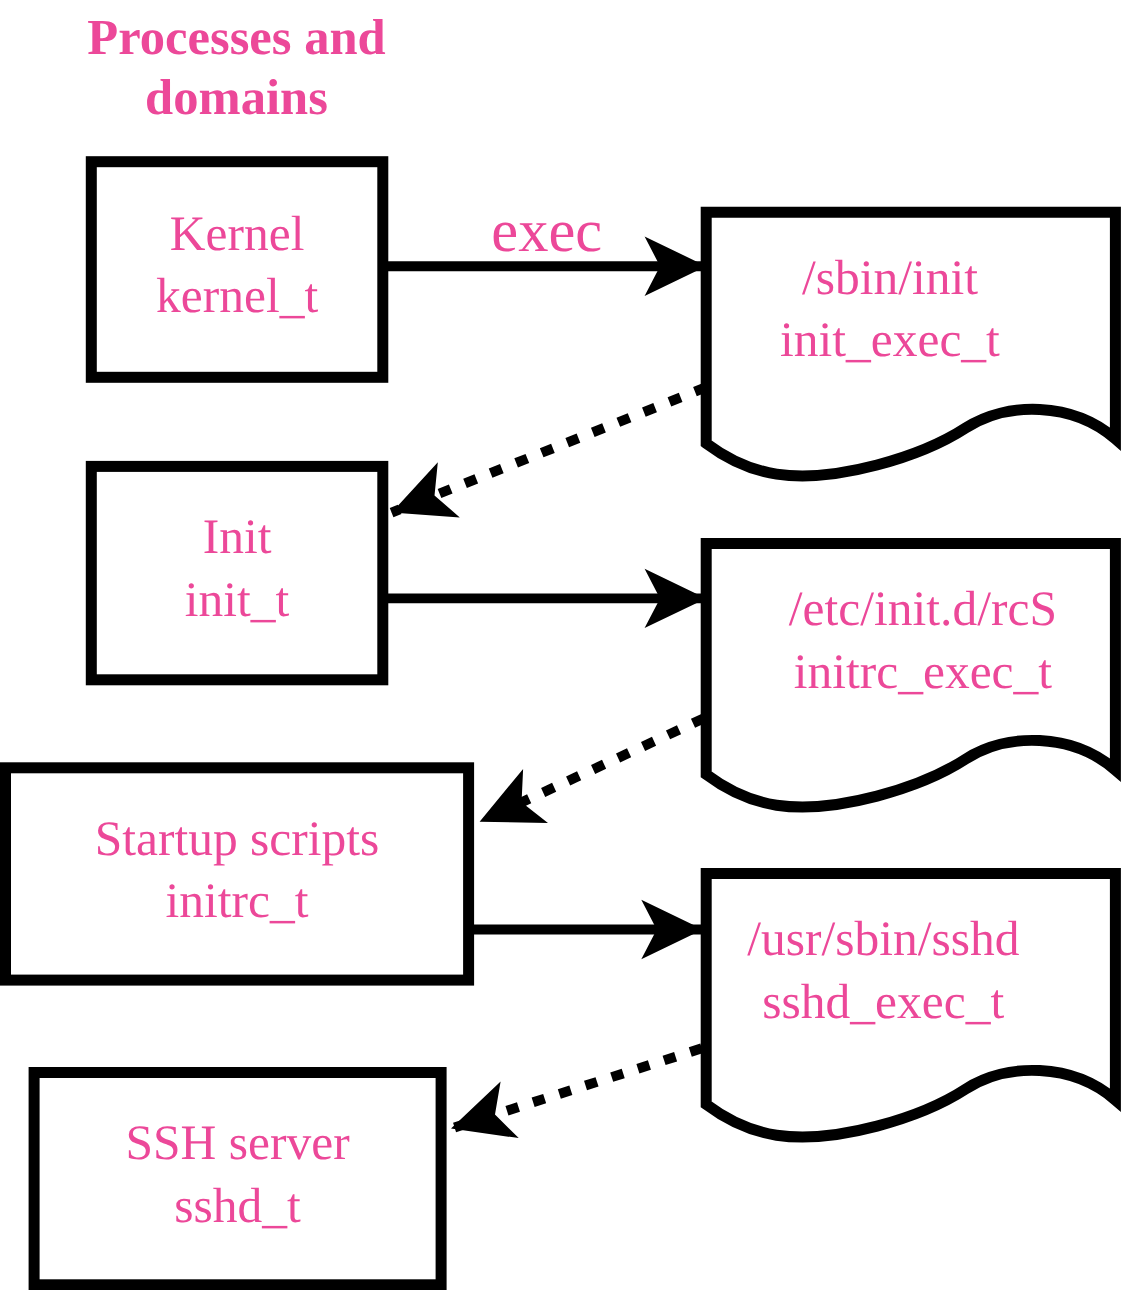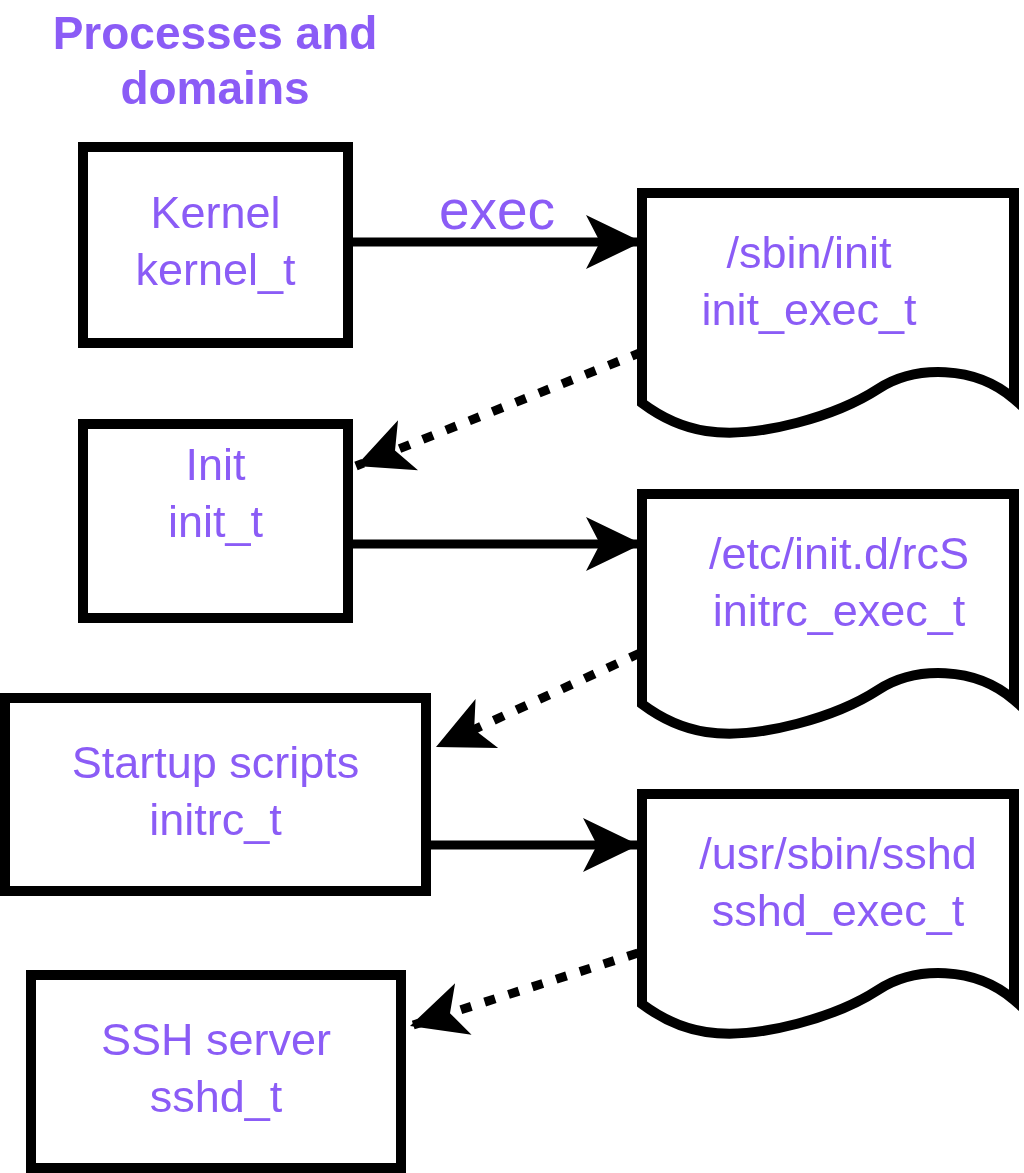--- a/index.html
+++ b/index.html
@@ -5,22 +5,22 @@
   html, body {
     margin: 0;
     padding: 0;
     background: #ffffff;
   }
   .canvas {
     position: relative;
     width: 1024px;
     height: 1173px;
     background: #ffffff;
-    font-family: Liberation Sans, sans-serif;
-    color: #8b5cf6;
+    font-family: Liberation Serif, serif;
+    color: #ec4899;
     overflow: hidden;
   }
   .shape-layer {
     position: absolute;
     left: 0;
     top: 0;
     width: 1024px;
     height: 1173px;
   }
   .col-header {
@@ -85,39 +85,39 @@
   </svg>
 
   <div class="col-header hdr-left">Processes and domains</div>
 
   <div class="edge-label">exec</div>
 
   <div class="node-label proc" style="left:83px; top:147px; width:265px; height:196px;">
     <div>Kernel</div>
     <div>kernel_t</div>
   </div>
-  <div class="node-label proc" style="left:83px; top:400px; width:265px; height:194px;">
+  <div class="node-label proc" style="left:83px; top:424px; width:265px; height:194px;">
     <div>Init</div>
     <div>init_t</div>
   </div>
   <div class="node-label proc" style="left:5px; top:698px; width:421px; height:193px;align-items:center;">
     <div>Startup scripts</div>
     <div>initrc_t</div>
   </div>
   <div class="node-label proc" style="left:31px; top:975px; width:370px; height:193px;">
     <div>SSH server</div>
     <div>sshd_t</div>
   </div>
 
   <div class="node-label doc" style="left:623px; top:193px; width:372px; height:210px;">
     <div>/sbin/init</div>
     <div>init_exec_t</div>
   </div>
   <div class="node-label doc" style="left:653px; top:494px; width:372px; height:210px;">
     <div>/etc/init.d/rcS</div>
     <div>initrc_exec_t</div>
   </div>
-  <div class="node-label doc" style="left:652px; top:794px; width:372px; height:210px;">
+  <div class="node-label doc" style="left:617px; top:794px; width:372px; height:210px;">
     <div>/usr/sbin/sshd</div>
     <div>sshd_exec_t</div>
   </div>
 
 </div>
 
 </body></html>

